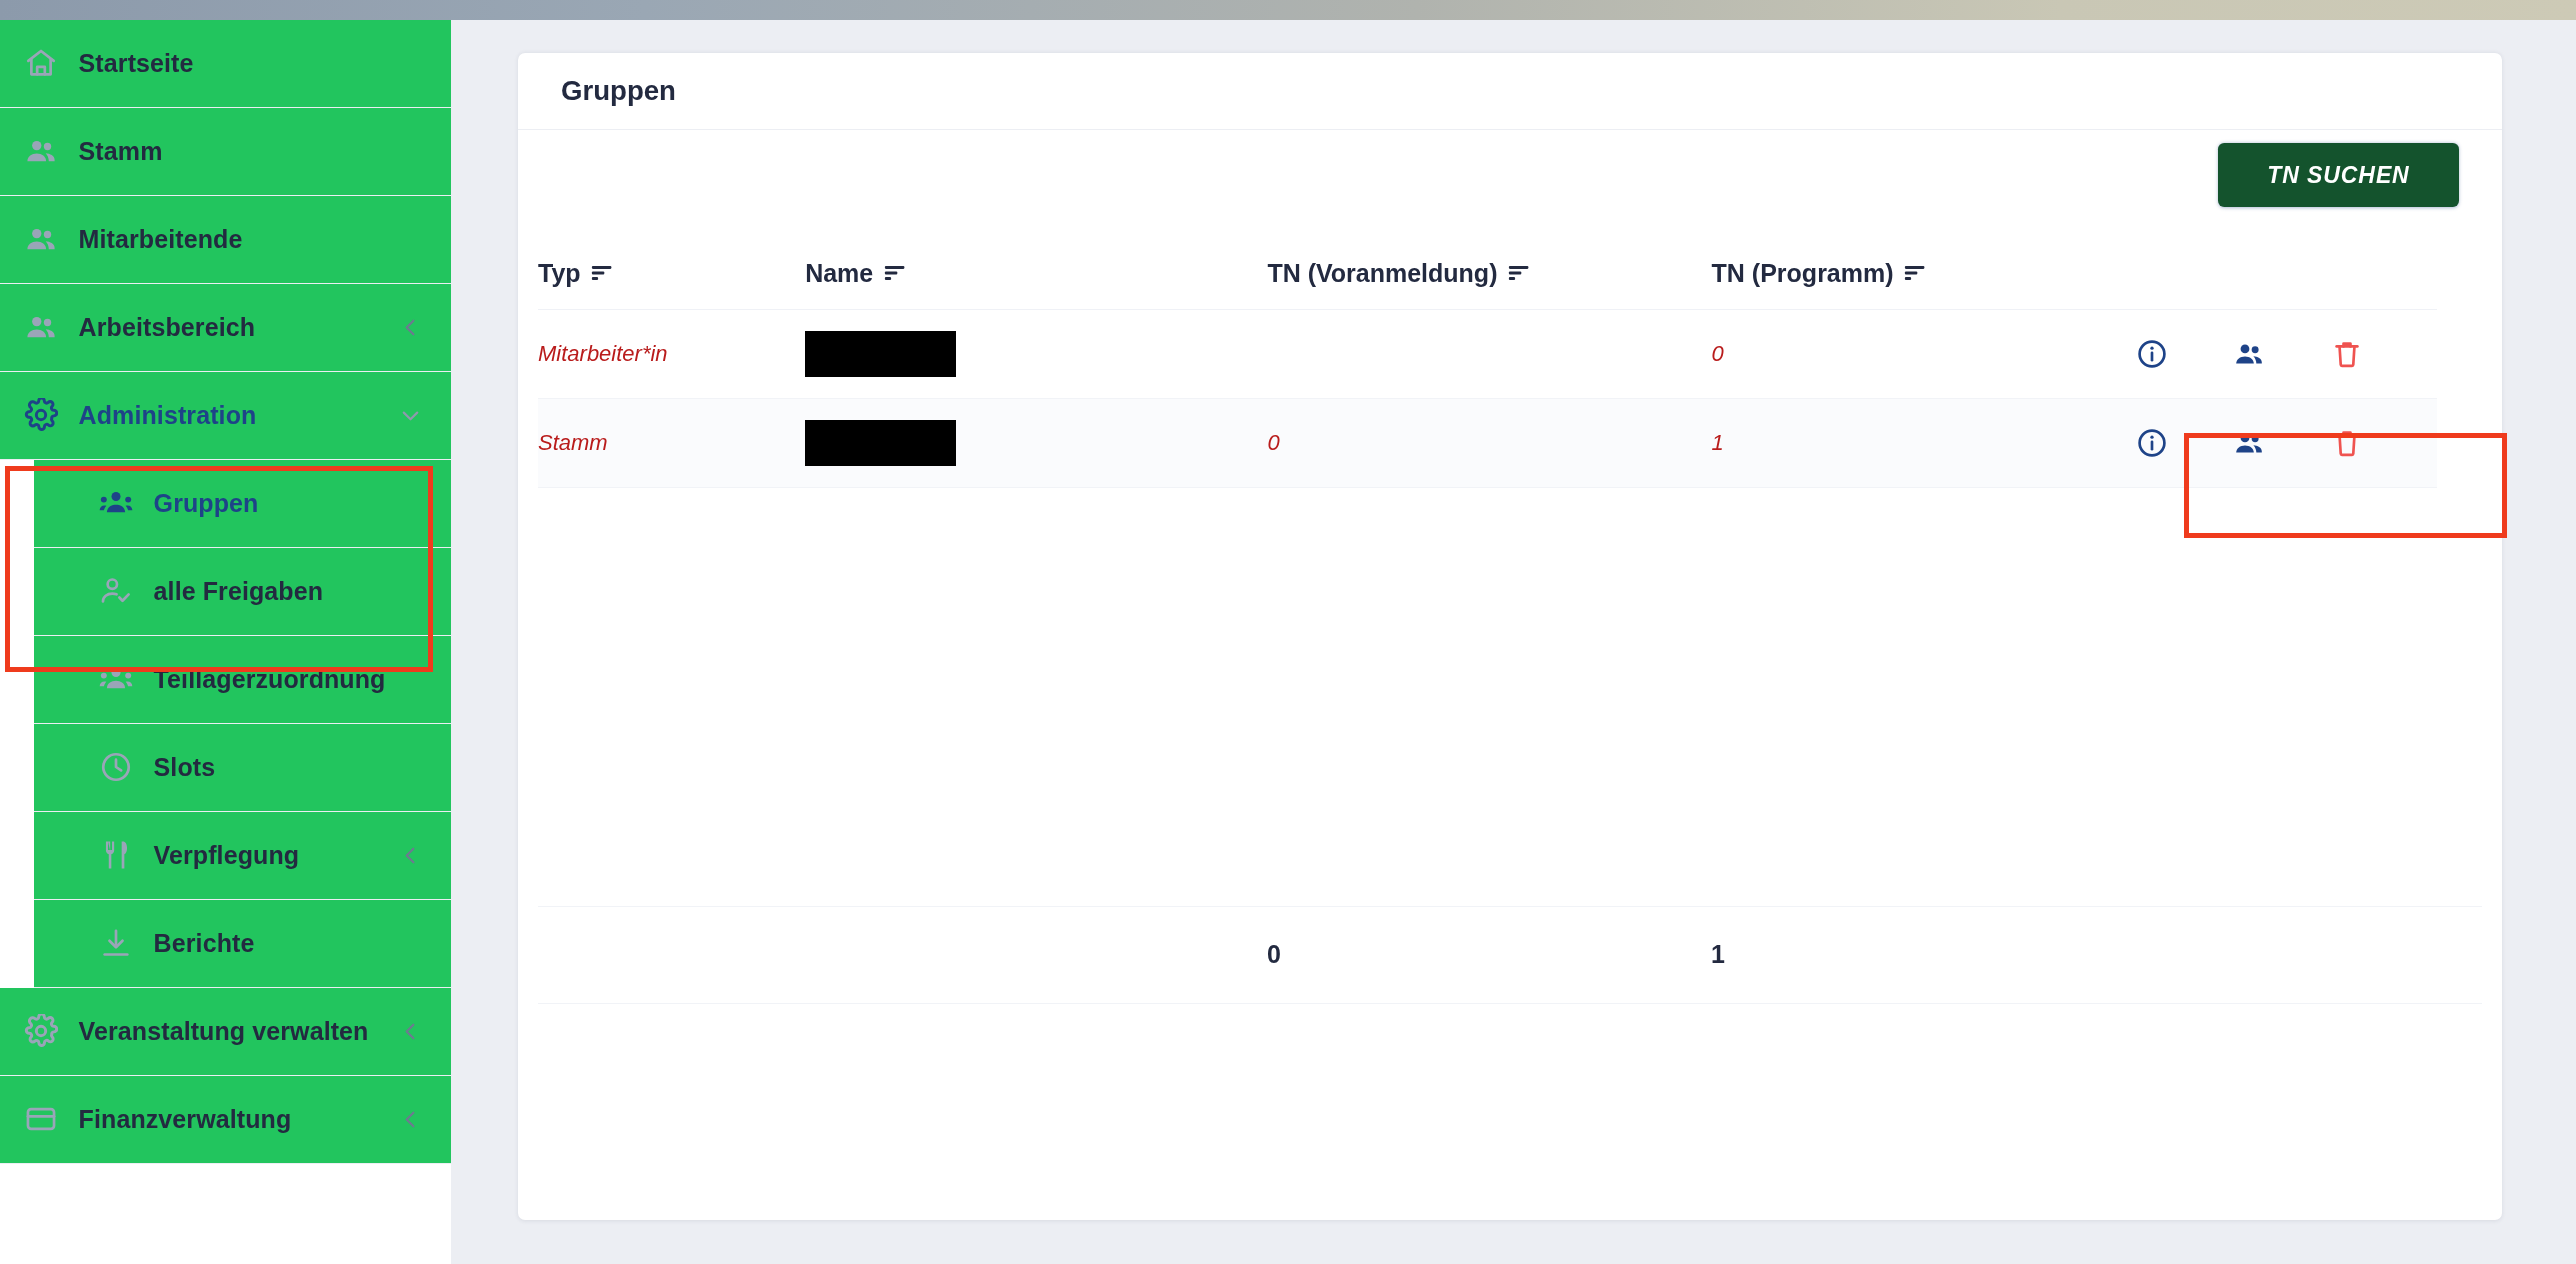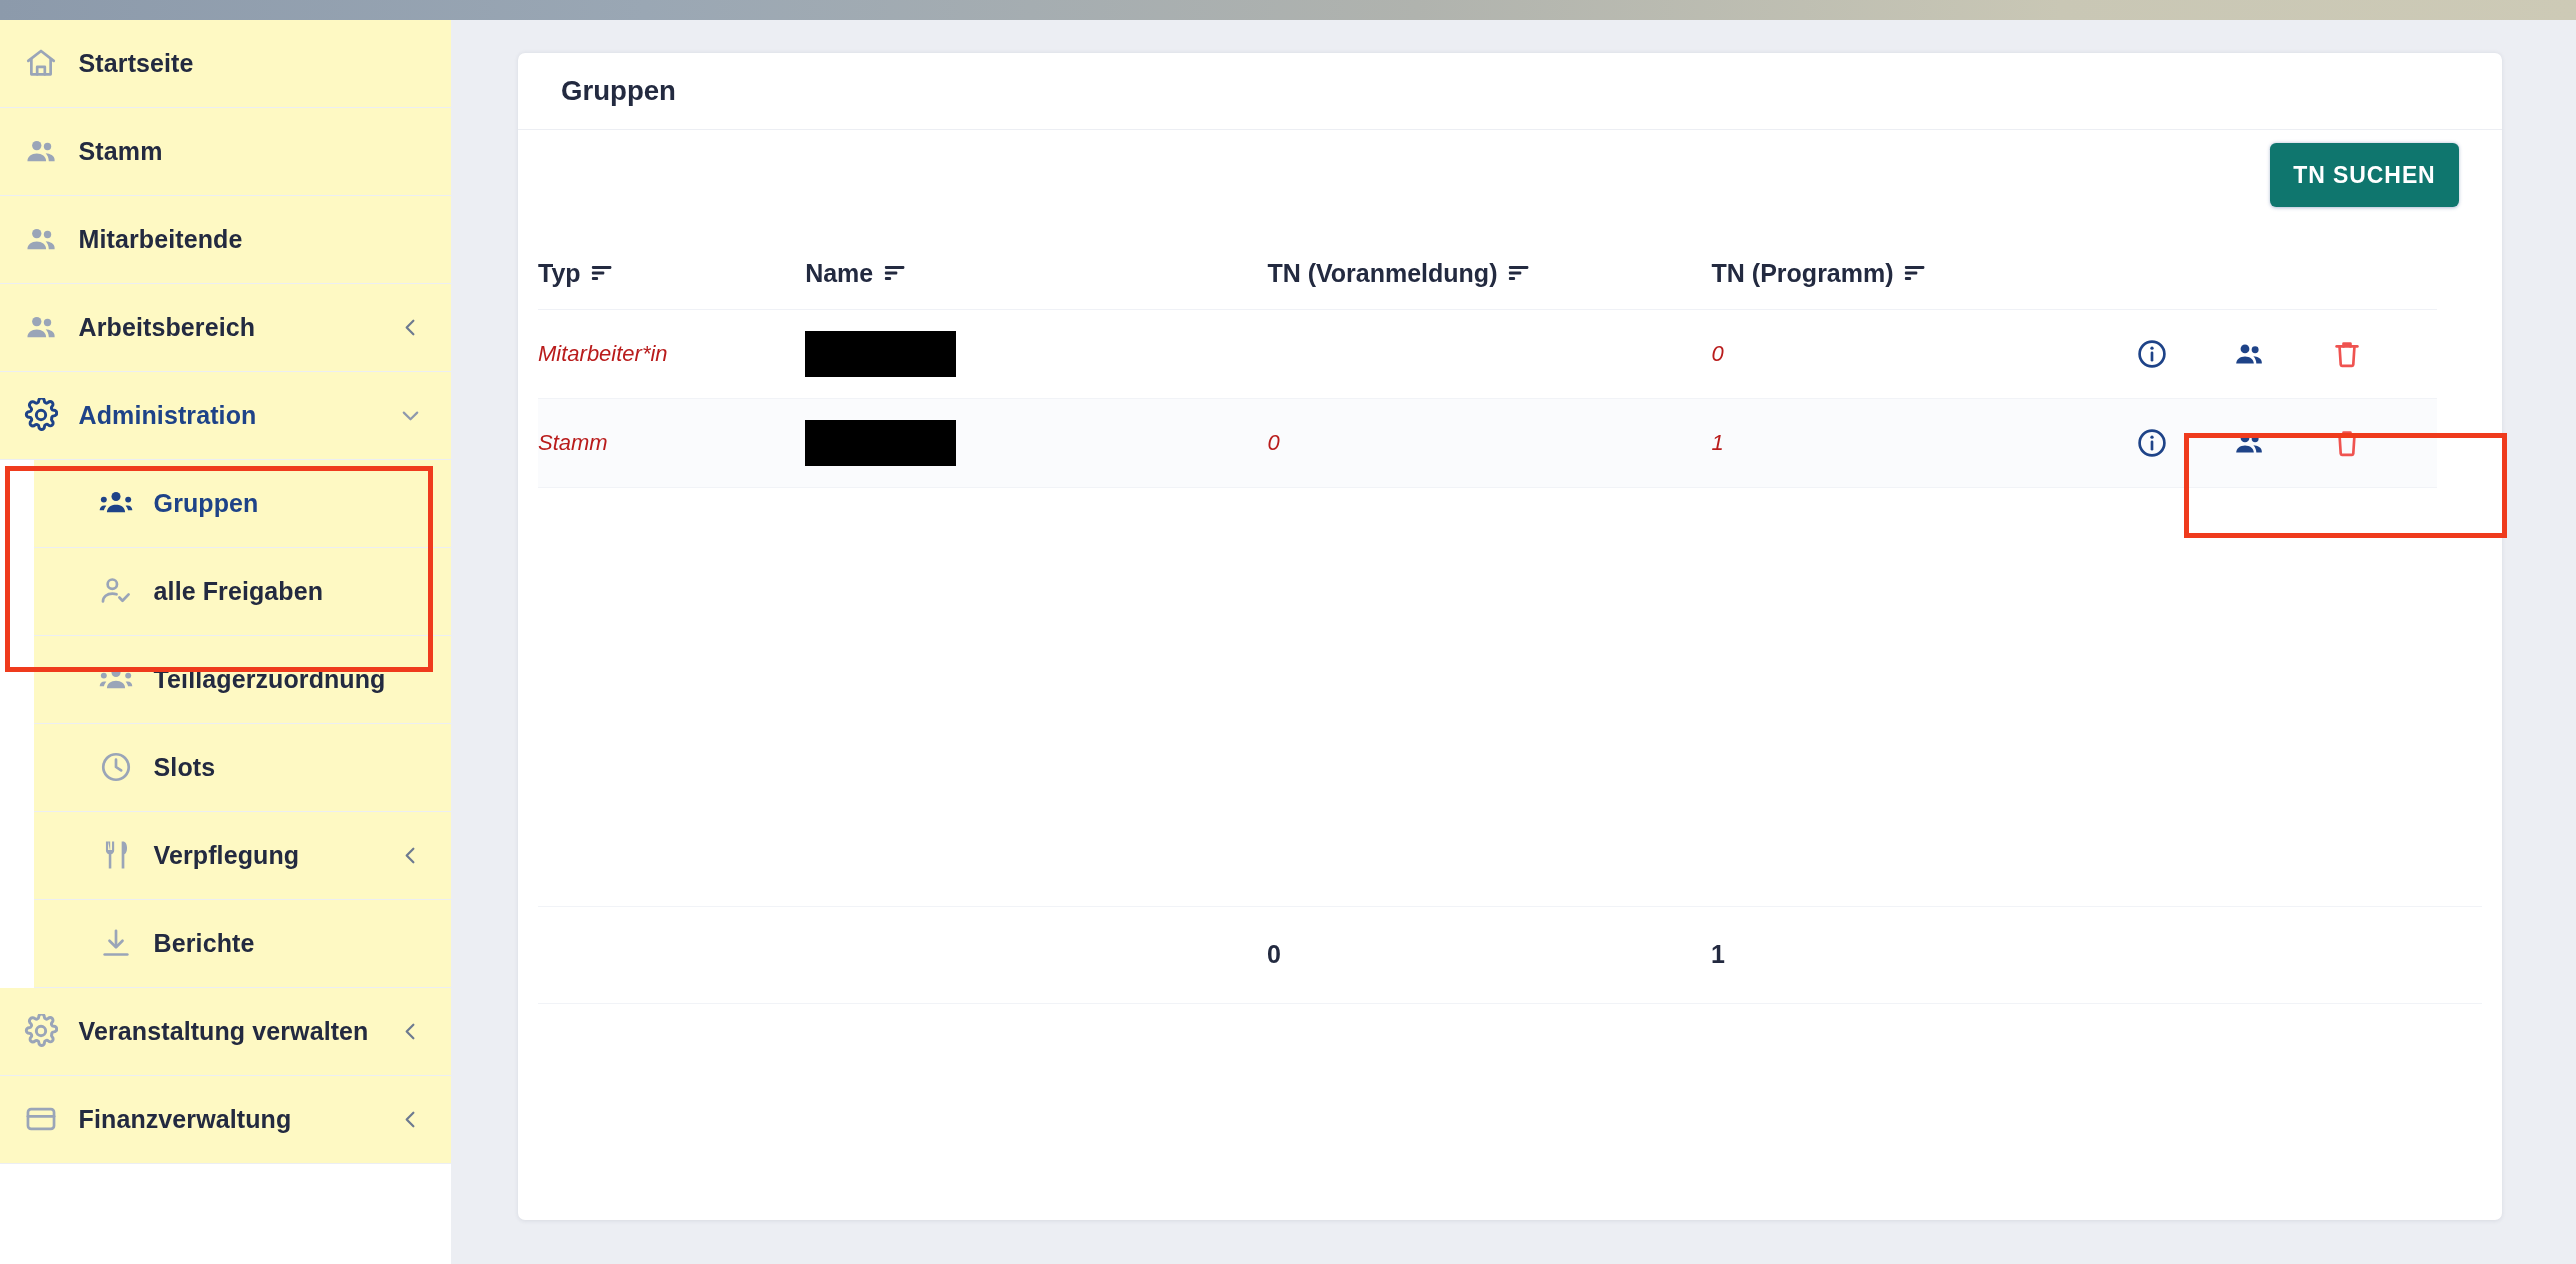--- a/index.html
+++ b/index.html
@@ -45,21 +45,21 @@
   #sidebar-scroll { position: relative; width: 451px; }
 
   .nav-item {
     position: relative;
     height: 88px;
     display: flex;
     align-items: center;
     padding-left: 23px;
     padding-right: 27px;
     border-bottom: 0.9px solid #eceef3;
-    background: #fef9c3;
+    background: #22c55e;
     cursor: pointer;
   }
   .nav-item.sub {
     height: 88px;
     padding-left: 64px;
     border-bottom: 0.9px solid #eceef3;
     margin-left: 34px;
     width: 417px;
   }
   .nav-item .ico {
@@ -151,32 +151,33 @@
     font-size: 23px;
     color: #232a40;
     padding: 0 14.2px;
     font-family: "Liberation Sans", sans-serif;
     outline: none;
   }
   #tn-suchen-btn {
     position: absolute;
     right: 43px;
     top: 13.3px;
-    width: 189px;
+    width: 241px;
     height: 64px;
-    background: #0f766e;
+    background: #14532d;
     color: #ffffff;
     border: none;
     border-radius: 6.2px;
     font-size: 23px;
     font-weight: bold;
     letter-spacing: 0.9px;
     cursor: pointer;
     font-family: "Liberation Sans", sans-serif;
     box-shadow: 0 0.9px 3.6px rgba(30,67,136,.35);
+    font-style: italic;
   }
 
   
   #table-wrap { padding: 0 20px; }
   table#grp-table {
     width: 1899px;
     border-collapse: collapse;
     table-layout: fixed;
   }
   #grp-table col.c-typ   { width: 267px; }

